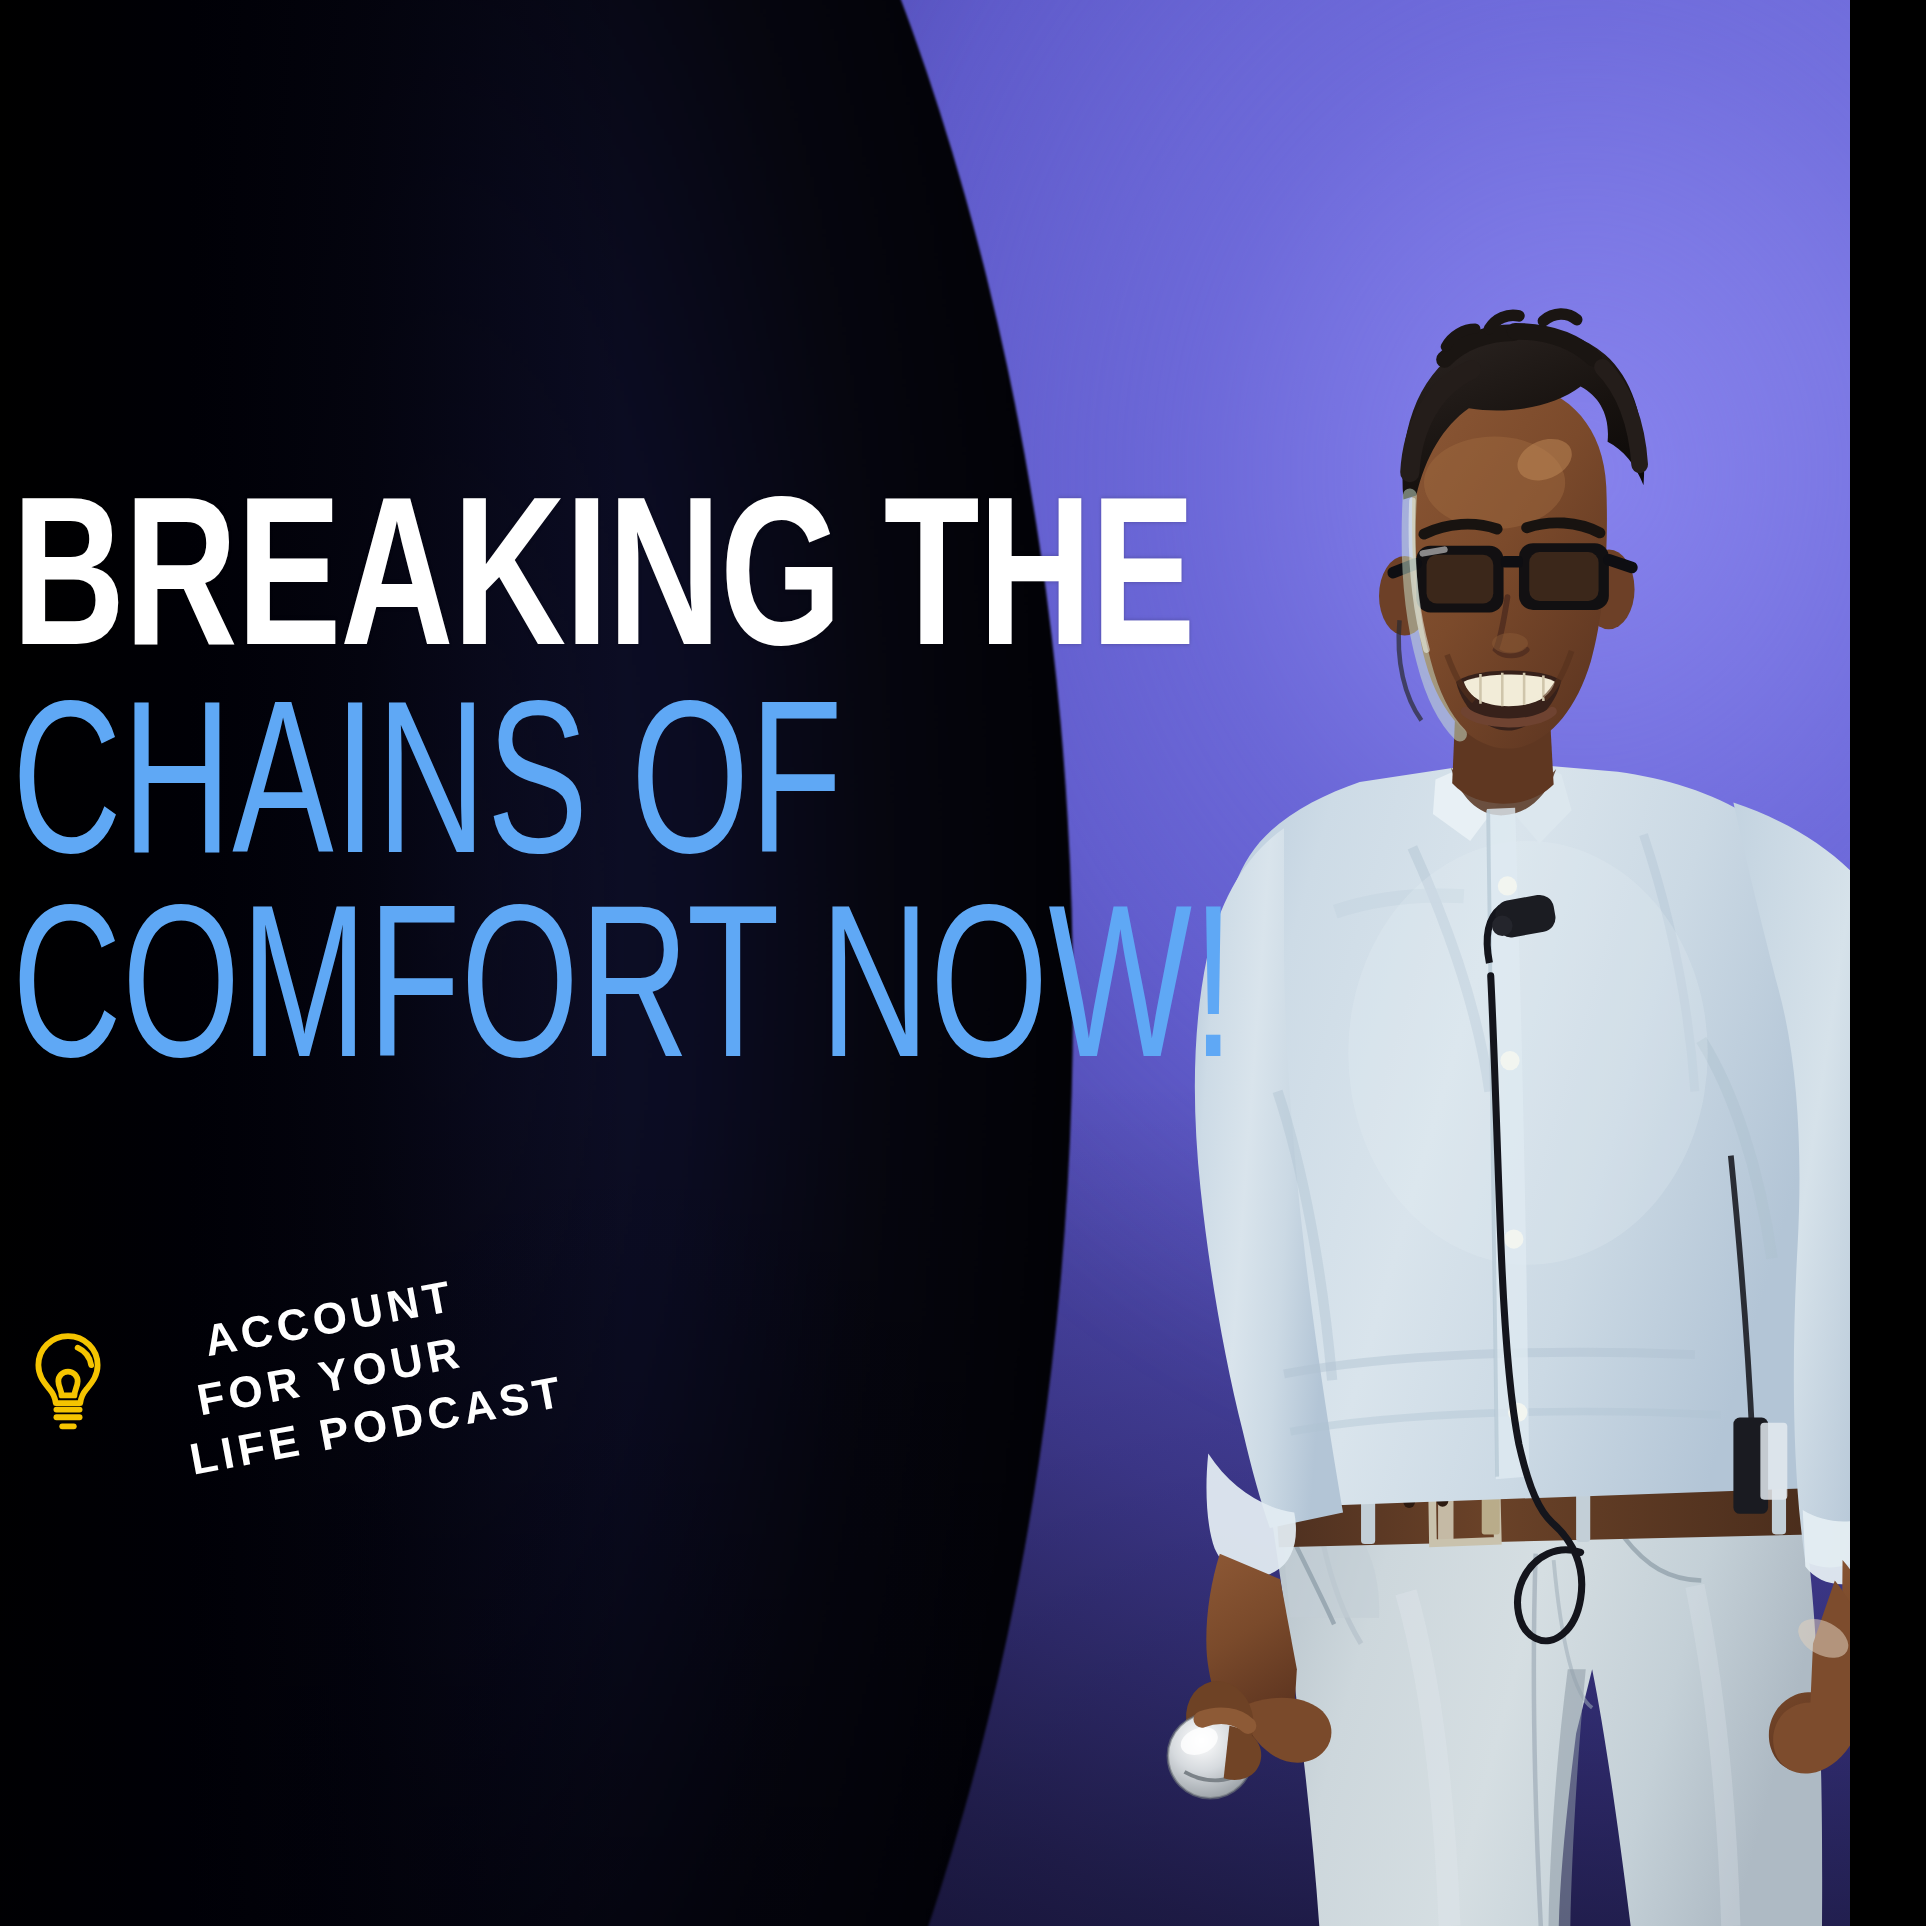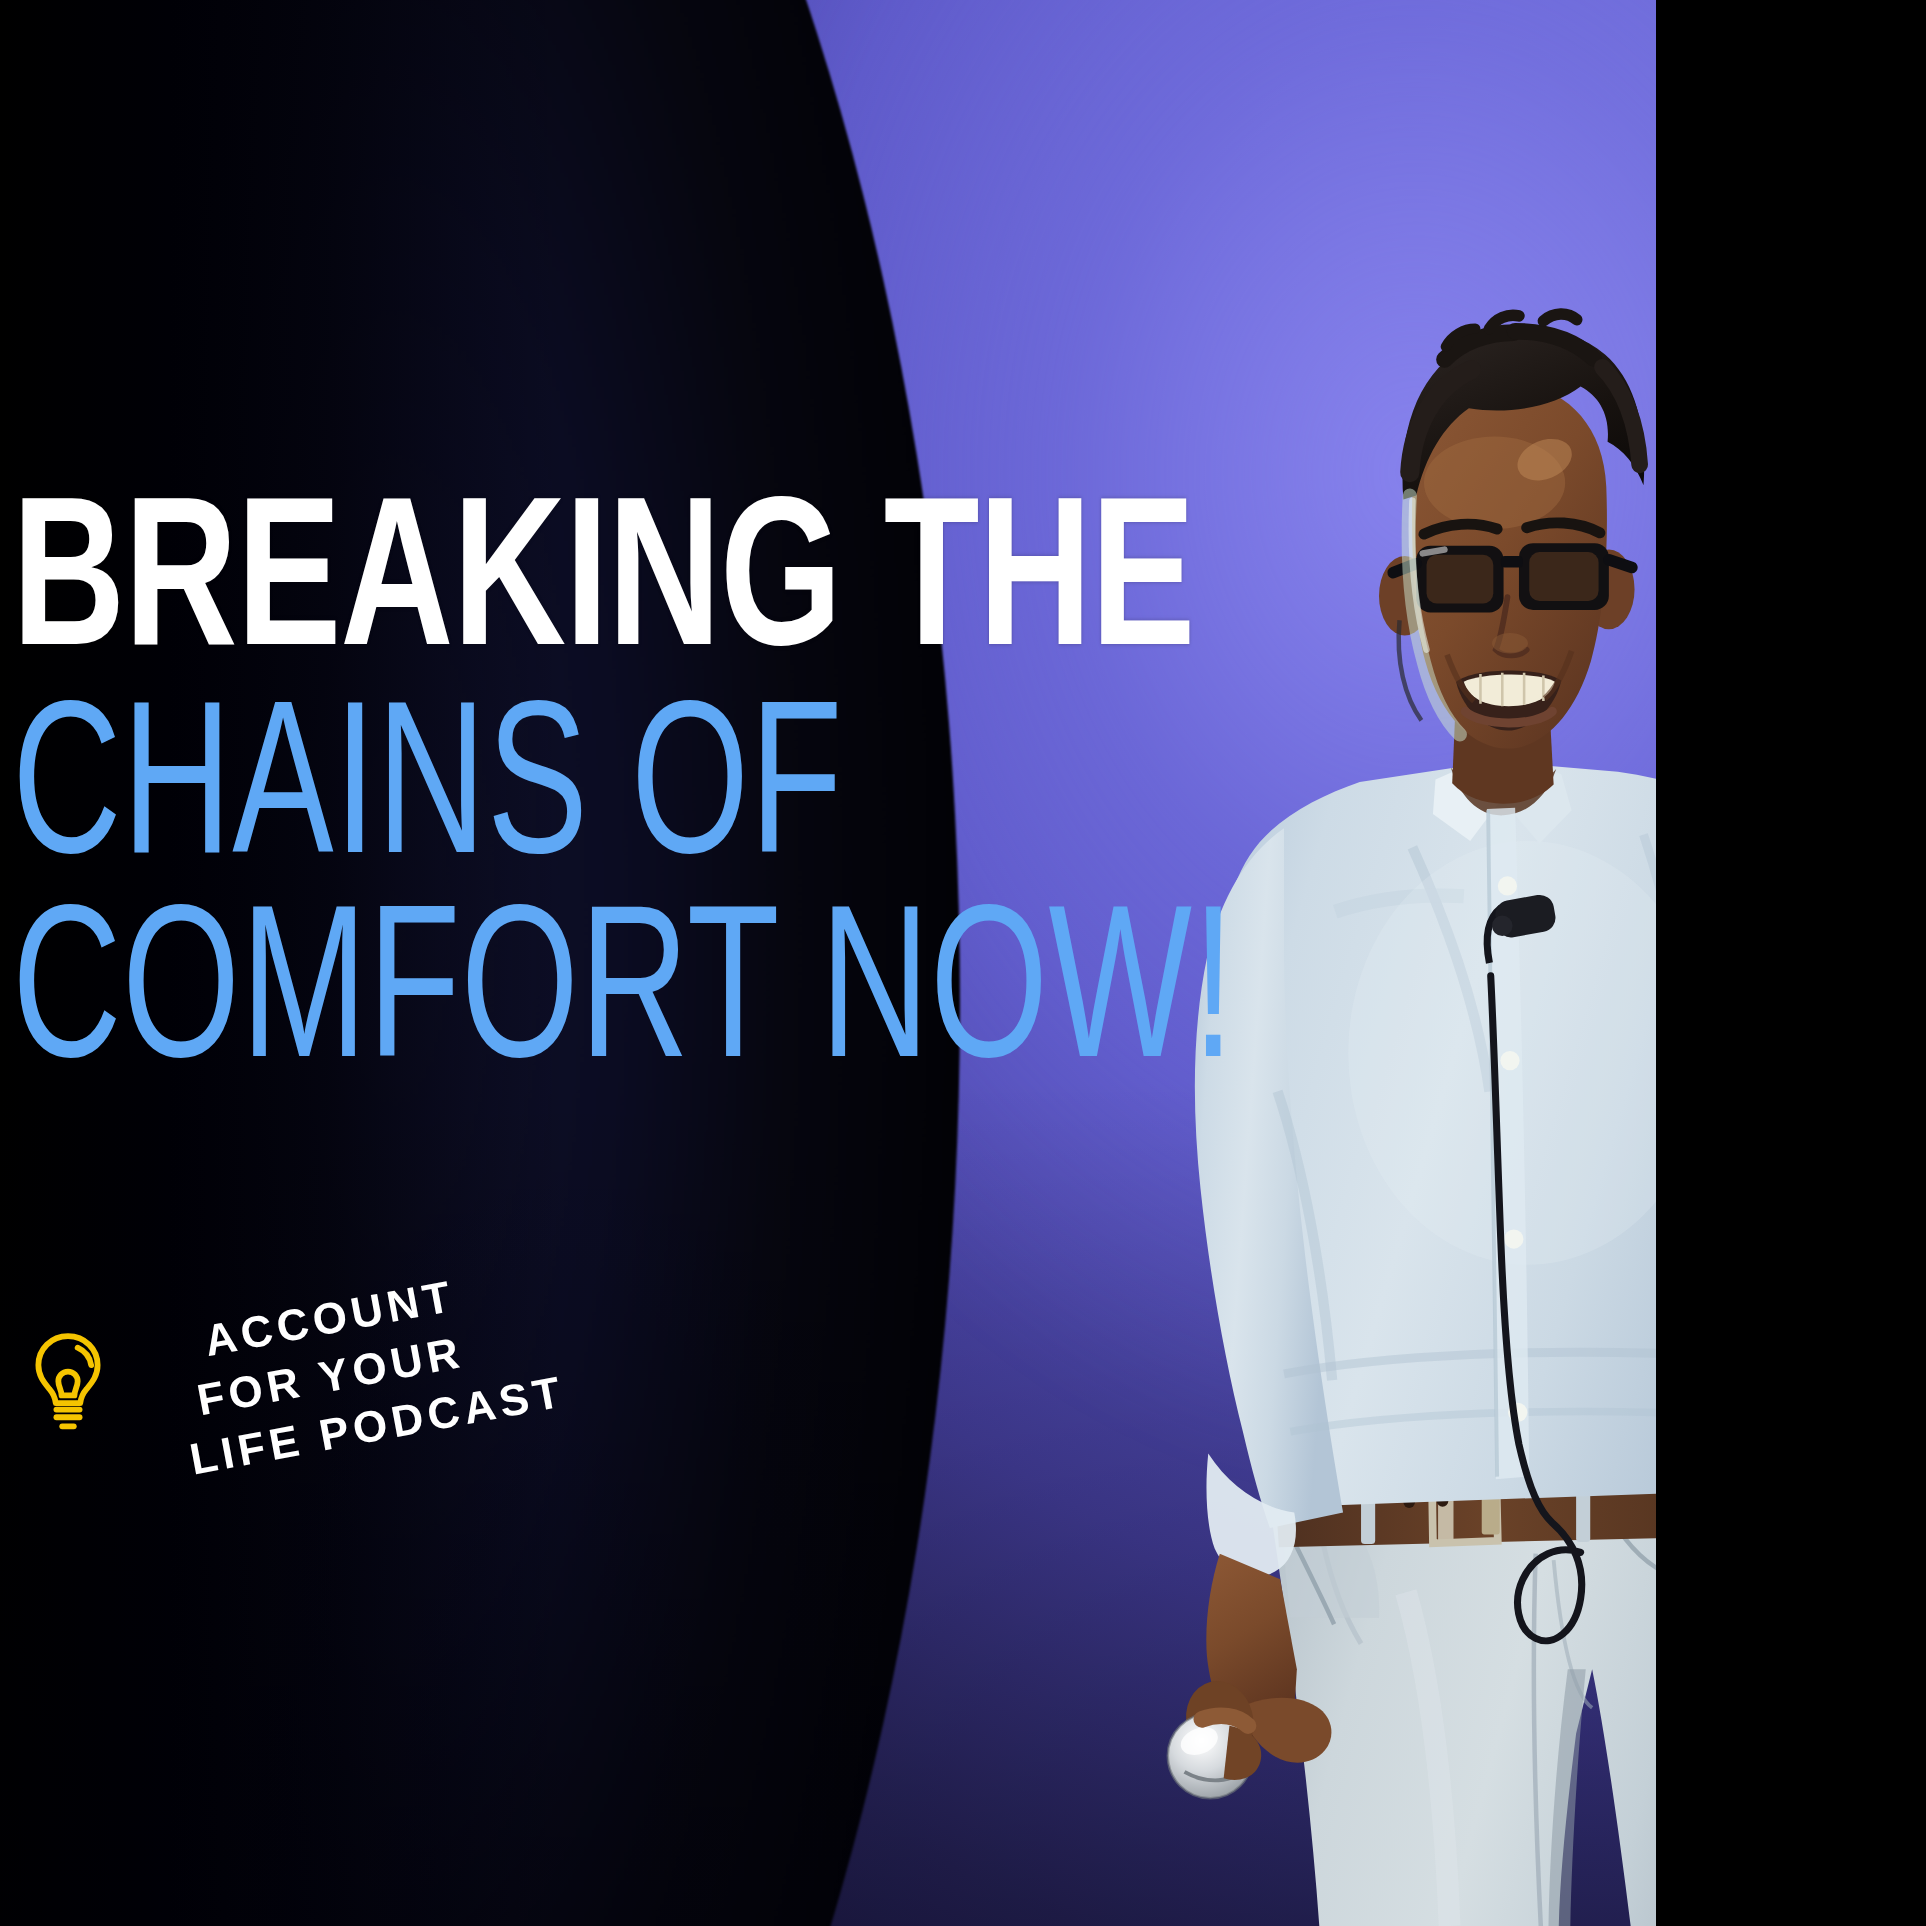--- a/index.html
+++ b/index.html
@@ -4,21 +4,21 @@
 <title>Podcast Cover Art</title>
 <style>
   * { margin:0; padding:0; box-sizing:border-box; }
   html,body{ background:#000; }
   body{
     font-family:"Liberation Sans", sans-serif;
     width:1926px; height:1926px; overflow:hidden;
   }
   #cover{
     position:relative;
-    width:1656px; height:1926px;
+    width:1850px; height:1926px;
     overflow:hidden;
     background:#0a0a16;
   }
 
   
   .bg-base{
     position:absolute; inset:0;
     background:
       radial-gradient(120% 110% at 100% 18%, #7a79e0 0%, #6a68d6 22%, #5b57c6 42%, #453f9d 62%, #2c2864 80%, #16133a 100%);
   }

